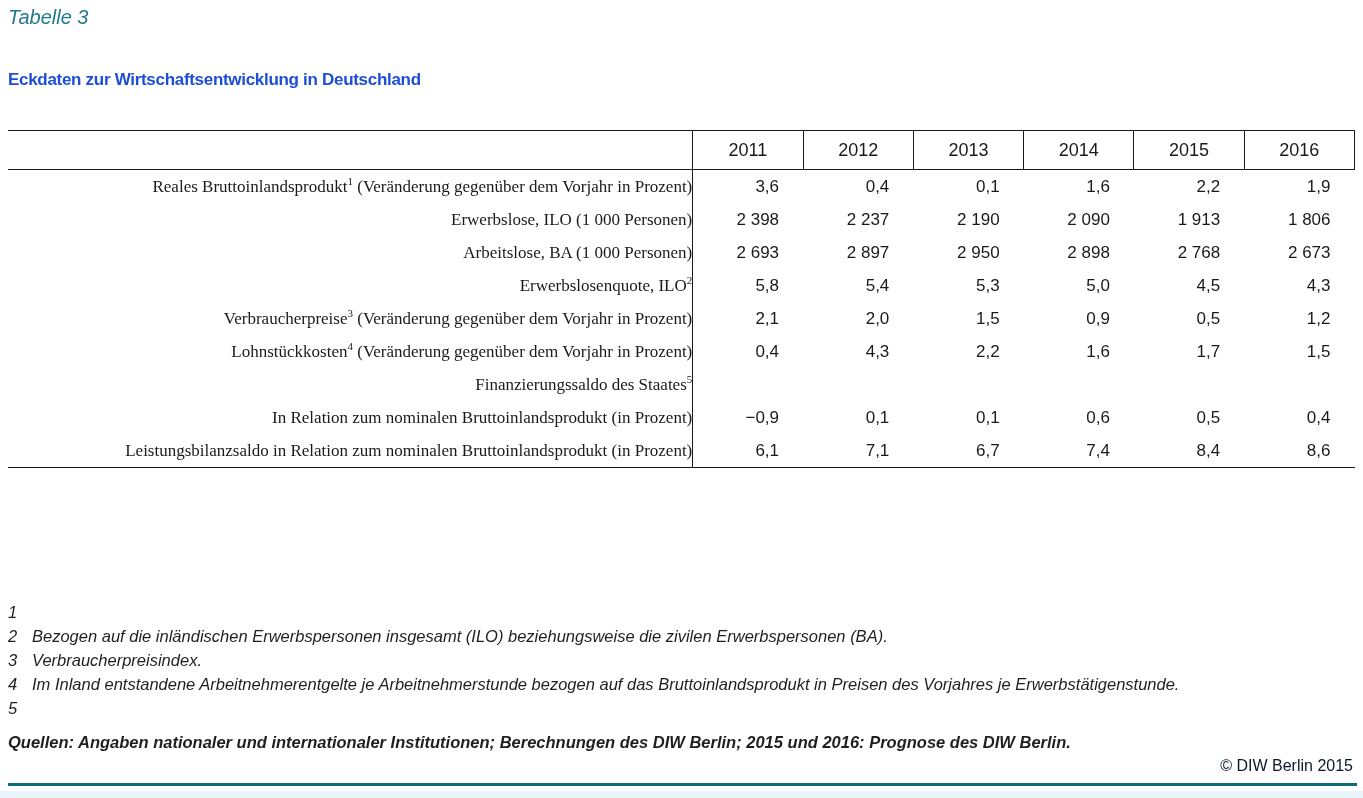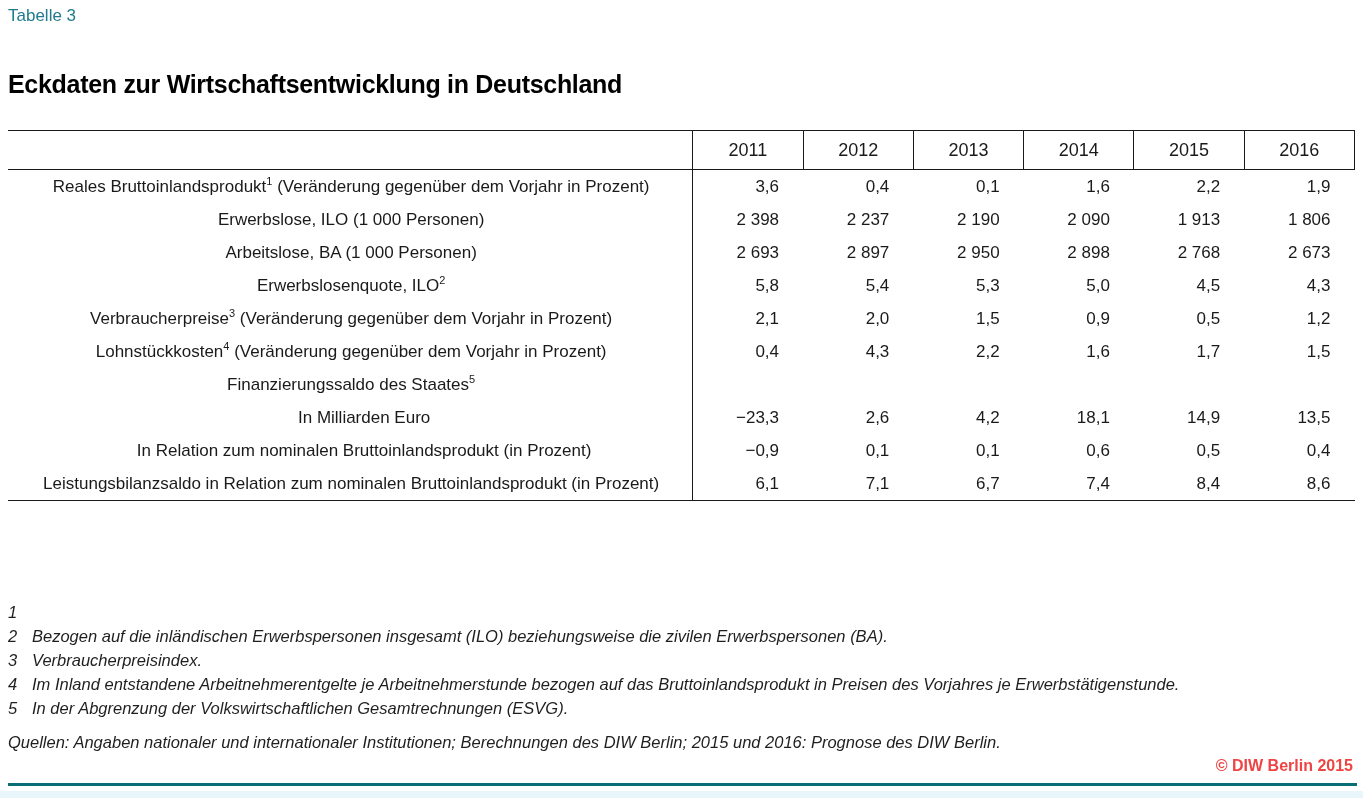--- a/index.html
+++ b/index.html
@@ -3,61 +3,61 @@
 <meta charset="utf-8">
 <style>
   html,body{margin:0;padding:0;}
   body{
     width:1363px;height:798px;position:relative;overflow:hidden;
     background:#ffffff;color:#1a1a1a;
     font-family:"Liberation Sans", sans-serif;
   }
   .table-label{
     position:absolute;top:6px;left:8px;
-    font-size:17px;color:#217a8e;
+    font-size:20px;color:#217a8e;font-style:italic;
   }
   .page-title{
     position:absolute;top:70px;left:8px;
-    font-size:25px;font-weight:bold;color:#000000;letter-spacing:-0.3px;
+    font-size:17px;font-weight:bold;color:#1d4ed8;letter-spacing:-0.3px;
   }
   table.data{
     position:absolute;top:130px;left:8px;width:1347px;
     border-collapse:collapse;table-layout:fixed;
   }
   col.c-label{width:683px;}
   col.c-year{width:110px;}
   thead th{
     height:38px;font-weight:normal;font-size:18px;text-align:center;
     border-top:1.5px solid #1a1a1a;border-bottom:1.5px solid #1a1a1a;
     padding:0;vertical-align:middle;
   }
   thead th.year{border-left:1.4px solid #1a1a1a;}
   thead th.year:last-child{border-right:1.4px solid #1a1a1a;}
   tbody td{
     height:33px;font-size:17px;padding:0;vertical-align:middle;
   }
-  tbody td.lbl{text-align:center;padding-left:2px;}
+  tbody td.lbl{text-align:right;padding-left:2px;font-family:Liberation Serif, serif;}
   tbody td.lbl.indent{padding-left:28px;}
   tbody td.val{text-align:right;padding-right:24px;}
   tbody td.val-first{border-left:1.4px solid #1a1a1a;}
   tbody tr:last-child td{border-bottom:1.5px solid #1a1a1a;}
   sup{font-size:11px;line-height:0;}
   .footnotes{
     position:absolute;top:600px;left:8px;right:8px;
     font-style:italic;font-size:16.5px;color:#1f1f1f;
   }
   .footnote{display:flex;line-height:24px;}
   .fn-num{width:24px;flex:0 0 24px;}
   .source-line{
     position:absolute;top:730px;left:8px;right:8px;
-    font-style:italic;font-size:16.5px;color:#1f1f1f;line-height:24px;
+    font-style:italic;font-size:16.5px;color:#1f1f1f;line-height:24px;font-weight:bold;
   }
   .copyright{
     position:absolute;top:757px;right:10px;
-    font-size:16px;color:#ef4444;font-weight:bold;
+    font-size:16px;color:#0f172a;
   }
   .bottom-rule{
     position:absolute;top:783px;left:8px;width:1349px;height:3px;
     background:#0b6e76;
   }
   .footer-strip{
     position:absolute;bottom:0;left:0;width:100%;height:7px;
     background:#e8f6fb;
   }
 </style>
@@ -146,29 +146,20 @@
     <tr>
       <td class="lbl"><span>Finanzierungssaldo des Staates</span><sup>5</sup><span></span></td>
       <td class="val val-first"></td>
       <td class="val"></td>
       <td class="val"></td>
       <td class="val"></td>
       <td class="val"></td>
       <td class="val"></td>
     </tr>
     <tr>
-      <td class="lbl indent"><span>In Milliarden Euro</span><sup></sup><span></span></td>
-      <td class="val val-first">−23,3</td>
-      <td class="val">2,6</td>
-      <td class="val">4,2</td>
-      <td class="val">18,1</td>
-      <td class="val">14,9</td>
-      <td class="val">13,5</td>
-    </tr>
-    <tr>
       <td class="lbl indent"><span>In Relation zum nominalen Bruttoinlandsprodukt (in Prozent)</span><sup></sup><span></span></td>
       <td class="val val-first">−0,9</td>
       <td class="val">0,1</td>
       <td class="val">0,1</td>
       <td class="val">0,6</td>
       <td class="val">0,5</td>
       <td class="val">0,4</td>
     </tr>
     <tr>
       <td class="lbl"><span>Leistungsbilanzsaldo in Relation zum nominalen Bruttoinlandsprodukt (in Prozent)</span><sup></sup><span></span></td>
@@ -193,21 +184,20 @@
   <div class="footnote">
     <span class="fn-num">3</span>
     <span>Verbraucherpreisindex.</span>
   </div>
   <div class="footnote">
     <span class="fn-num">4</span>
     <span>Im Inland entstandene Arbeitnehmerentgelte je Arbeitnehmerstunde bezogen auf das Bruttoinlandsprodukt in Preisen des Vorjahres je Erwerbstätigenstunde.</span>
   </div>
   <div class="footnote">
     <span class="fn-num">5</span>
-    <span>In der Abgrenzung der Volkswirtschaftlichen Gesamtrechnungen (ESVG).</span>
   </div>
 </div>
 
 <div class="source-line">Quellen: Angaben nationaler und internationaler Institutionen; Berechnungen des DIW Berlin; 2015 und 2016: Prognose des DIW Berlin.</div>
 
 <div class="copyright">© DIW Berlin 2015</div>
 
 <div class="bottom-rule"></div>
 <div class="footer-strip"></div>
 

